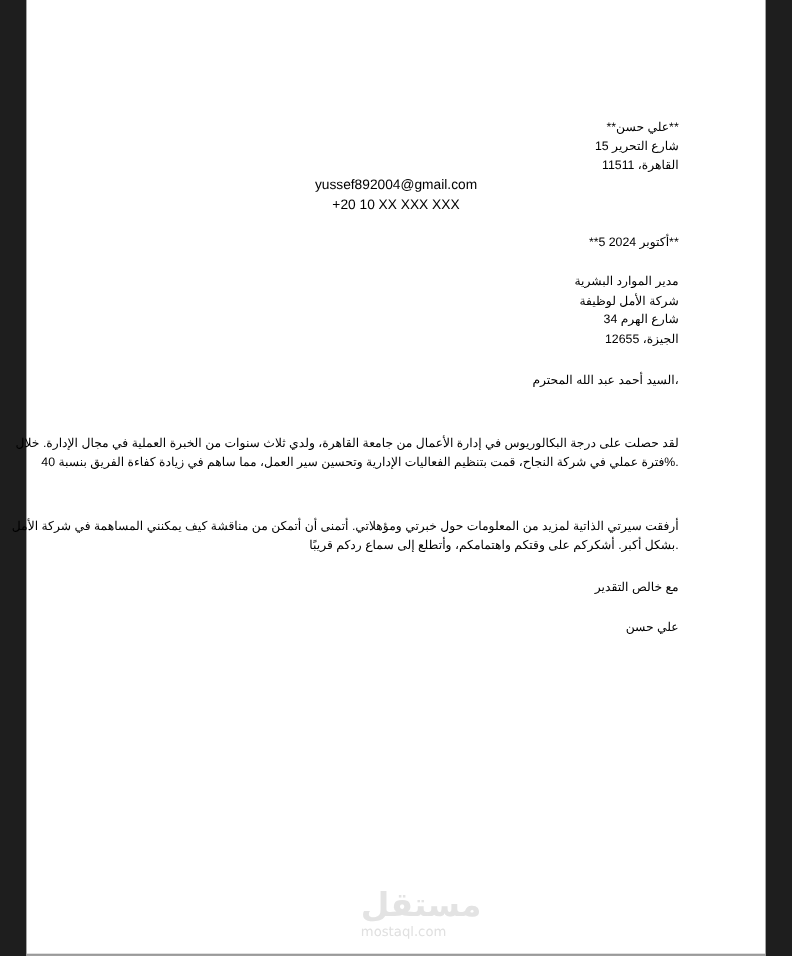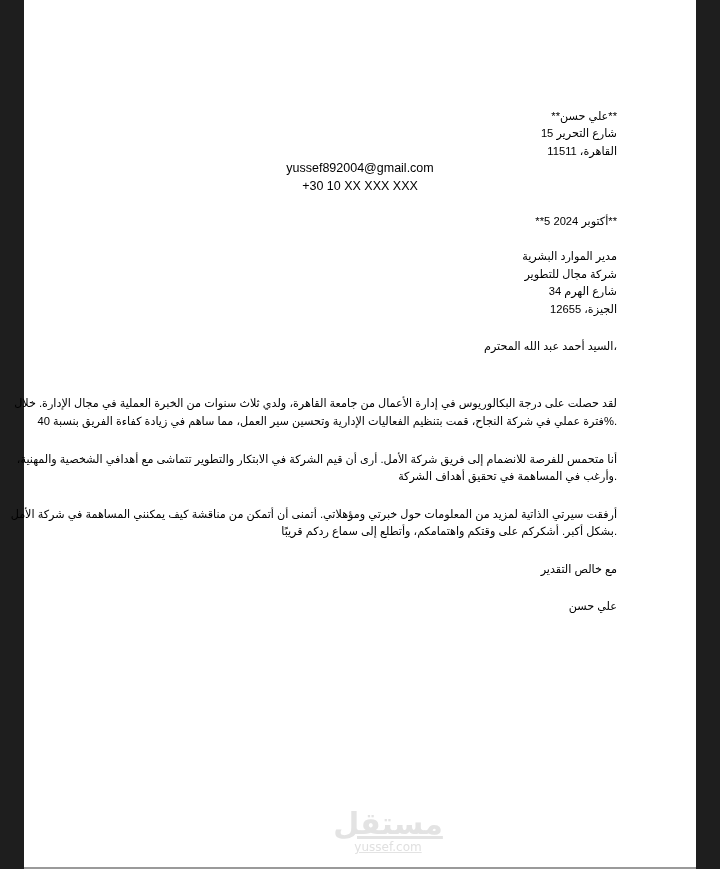--- a/index.html
+++ b/index.html
@@ -51,27 +51,26 @@
     .block { margin: 0; }
     .gap-date { height: 18px; }
     .gap-p { height: 20px; }
     .para {
       display: block;
       margin: 0;
     }
     .para .line { line-height: 17.6px; }
     .watermark {
       position: absolute;
-      left: 296px;
+      left: 304px;
       top: 808px;
       width: 136px;
-      text-align: center;
+      text-align: left;
       color: #e3e3e3;
       font-family: "DejaVu Sans", sans-serif;
-      text-decoration: underline;
     }
     .wm-logo {
       font-size: 30px;
       font-weight: bold;
       line-height: 32px;
       letter-spacing: 1px;
       direction: rtl;
     }
     .wm-domain {
       font-size: 12px;
@@ -84,71 +83,67 @@
 
 <div class="viewer">
   <div class="page">
     <div class="content">
 
       <div class="block">
         <span class="line">**علي حسن**</span>
         <span class="line">شارع التحرير 15</span>
         <span class="line">القاهرة، 11511</span>
         <span class="ltr-line">yussef892004@gmail.com</span>
-        <span class="ltr-line">+30 10 XX XXX XXX</span>
+        <span class="ltr-line">+20 10 XX XXX XXX</span>
       </div>
 
       <div class="gap-date"></div>
 
       <span class="line">**أكتوبر 2024 5**</span>
 
       <div class="gap-date"></div>
 
       <div class="block">
         <span class="line">مدير الموارد البشرية</span>
-        <span class="line">شركة مجال للتطوير</span>
+        <span class="line">شركة الأمل لوظيفة</span>
         <span class="line">شارع الهرم 34</span>
         <span class="line">الجيزة، 12655</span>
       </div>
 
       <div class="gap-p"></div>
 
       <span class="line">،السيد أحمد عبد الله المحترم</span>
 
       <div class="gap-p"></div>
 
 
       <div class="gap-p"></div>
 
       <div class="para">
         <span class="line">لقد حصلت على درجة البكالوريوس في إدارة الأعمال من جامعة القاهرة، ولدي ثلاث سنوات من الخبرة العملية في مجال الإدارة. خلال</span>
         <span class="line">.%فترة عملي في شركة النجاح، قمت بتنظيم الفعاليات الإدارية وتحسين سير العمل، مما ساهم في زيادة كفاءة الفريق بنسبة 40</span>
       </div>
 
       <div class="gap-p"></div>
 
-      <div class="para">
-        <span class="line">أنا متحمس للفرصة للانضمام إلى فريق شركة الأمل. أرى أن قيم الشركة في الابتكار والتطوير تتماشى مع أهدافي الشخصية والمهنية،</span>
-        <span class="line">.وأرغب في المساهمة في تحقيق أهداف الشركة</span>
-      </div>
 
       <div class="gap-p"></div>
 
       <div class="para">
         <span class="line">أرفقت سيرتي الذاتية لمزيد من المعلومات حول خبرتي ومؤهلاتي. أتمنى أن أتمكن من مناقشة كيف يمكنني المساهمة في شركة الأمل</span>
         <span class="line">.بشكل أكبر. أشكركم على وقتكم واهتمامكم، وأتطلع إلى سماع ردكم قريبًا</span>
       </div>
 
       <div class="gap-p"></div>
 
       <span class="line">مع خالص التقدير</span>
 
       <div class="gap-p"></div>
 
       <span class="line">علي حسن</span>
     </div>
 
     <div class="watermark">
       <div class="wm-logo">مستقل</div>
-      <div class="wm-domain">yussef.com</div>
+      <div class="wm-domain">mostaql.com</div>
     </div>
   </div>
 </div>
 
 </body></html>

